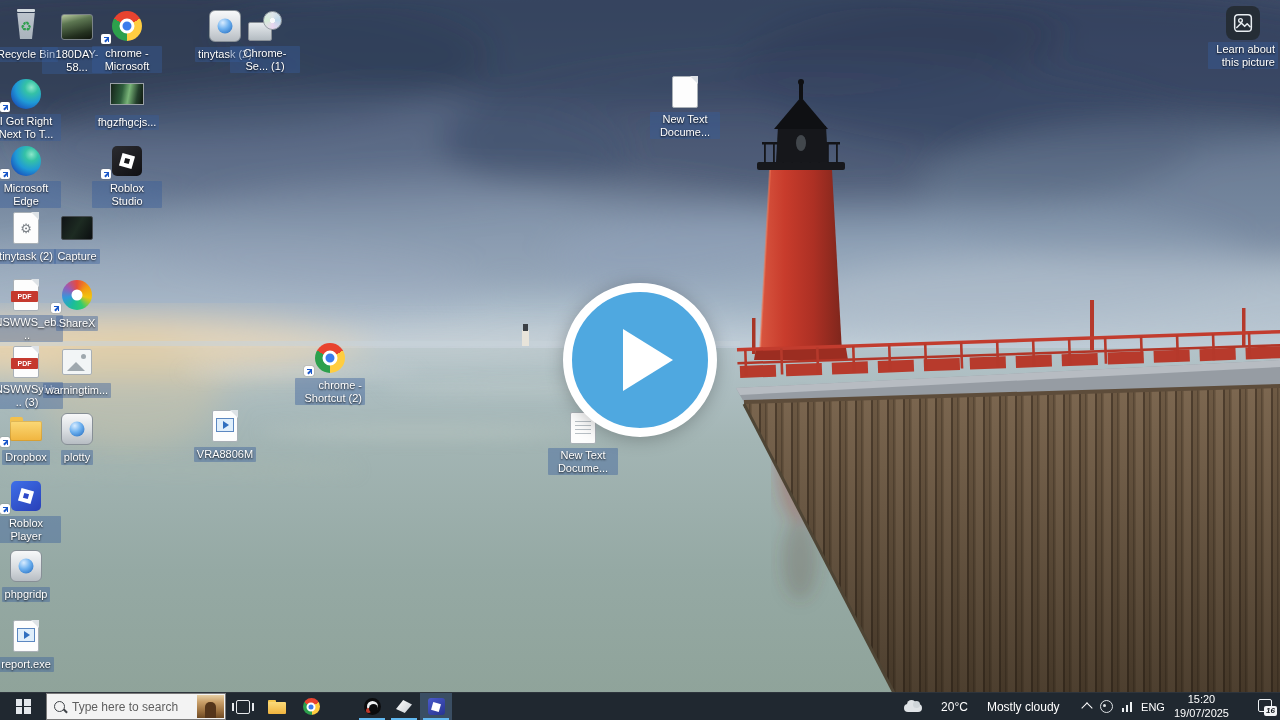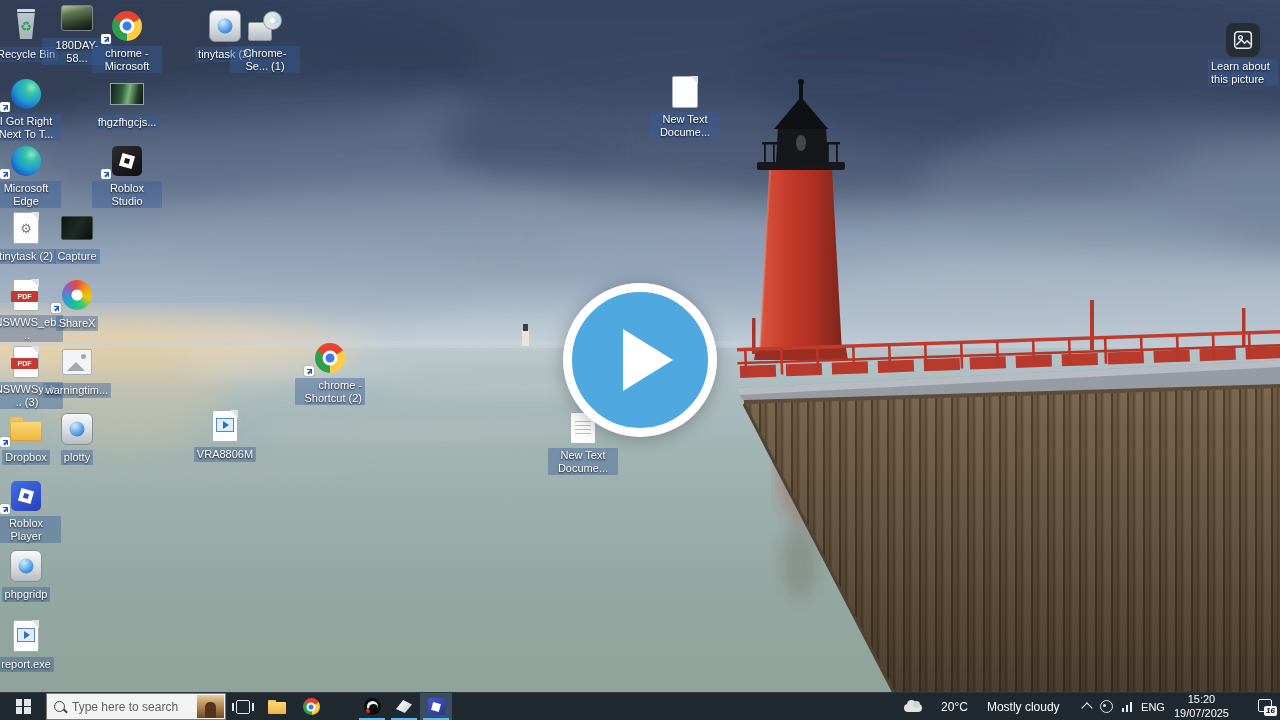--- a/index.html
+++ b/index.html
@@ -83,21 +83,21 @@
     background:linear-gradient(#e7ebee,#b4bcc2);}
   .gi-inst .cd{position:absolute;right:0;top:0;width:17px;height:17px;border-radius:50%;border:1px solid #98a0a6;
     background:radial-gradient(circle at 50% 50%,#f8fafb 0 2.5px,rgba(0,0,0,0) 2.5px),
       conic-gradient(#dfe6ea,#bcd7ea,#e8d6ef,#d5ecd8,#dfe6ea);}
   .gi-char{display:flex;flex-direction:column;align-items:center;}
   .gi-char .c-head{width:9px;height:8px;background:#d8aa7e;}
   .gi-char .c-body{width:13px;height:9px;background:#8a4f2d;}
   .gi-char .c-legs{width:11px;height:7px;background:#4a3526;}
 
   
-  .learn{position:absolute;left:1208px;top:23px;width:70px;text-align:left;z-index:10;}
+  .learn{position:absolute;left:1208px;top:6px;width:70px;text-align:right;z-index:10;}
   .learn-tile{width:34px;height:34px;margin:0 auto;border-radius:8px;background:rgba(35,42,48,.88);
     display:flex;align-items:center;justify-content:center;}
 
   
   .play{position:absolute;left:563px;top:283px;width:154px;height:154px;border-radius:50%;z-index:30;
     background:#4fa8e0;border:9px solid #fff;box-sizing:border-box;
     display:flex;align-items:center;justify-content:center;box-shadow:0 2px 18px rgba(0,0,0,.25);cursor:pointer;}
   .play-tri{width:0;height:0;border-left:50px solid #fff;border-top:31px solid transparent;
     border-bottom:31px solid transparent;margin-left:16px;}
 
@@ -319,21 +319,21 @@
 
   <div id="icon-layer">
       <div class="dicon" style="left: -9px; top: 8px;"><div class="gwrap">
           <div class="gi-recycle">
             <div class="bin-lid"></div>
             <div class="bin-body">
               <span class="recy">♻</span>
             </div>
           </div>
         </div><div class="dlabel">Recycle Bin</div></div>
-      <div class="dicon" style="left: 42px; top: 0;"><div class="gwrap">
+      <div class="dicon" style="left: 42px; top: 9px;"><div class="gwrap">
           <div class="gi-imgreen"></div>
         </div><div class="dlabel">180DAY-58...</div></div>
       <div class="dicon" style="left: 92px; top: 8px;"><div class="gwrap">
           <div class="gi-chrome">
             <i class="hub"></i>
           </div>
           <b class="sc-arrow"></b>
         </div><div class="dlabel">chrome - Microsoft</div></div>
       <div class="dicon" style="left: 190px; top: 8px;"><div class="gwrap">
           <div class="gi-tt">

